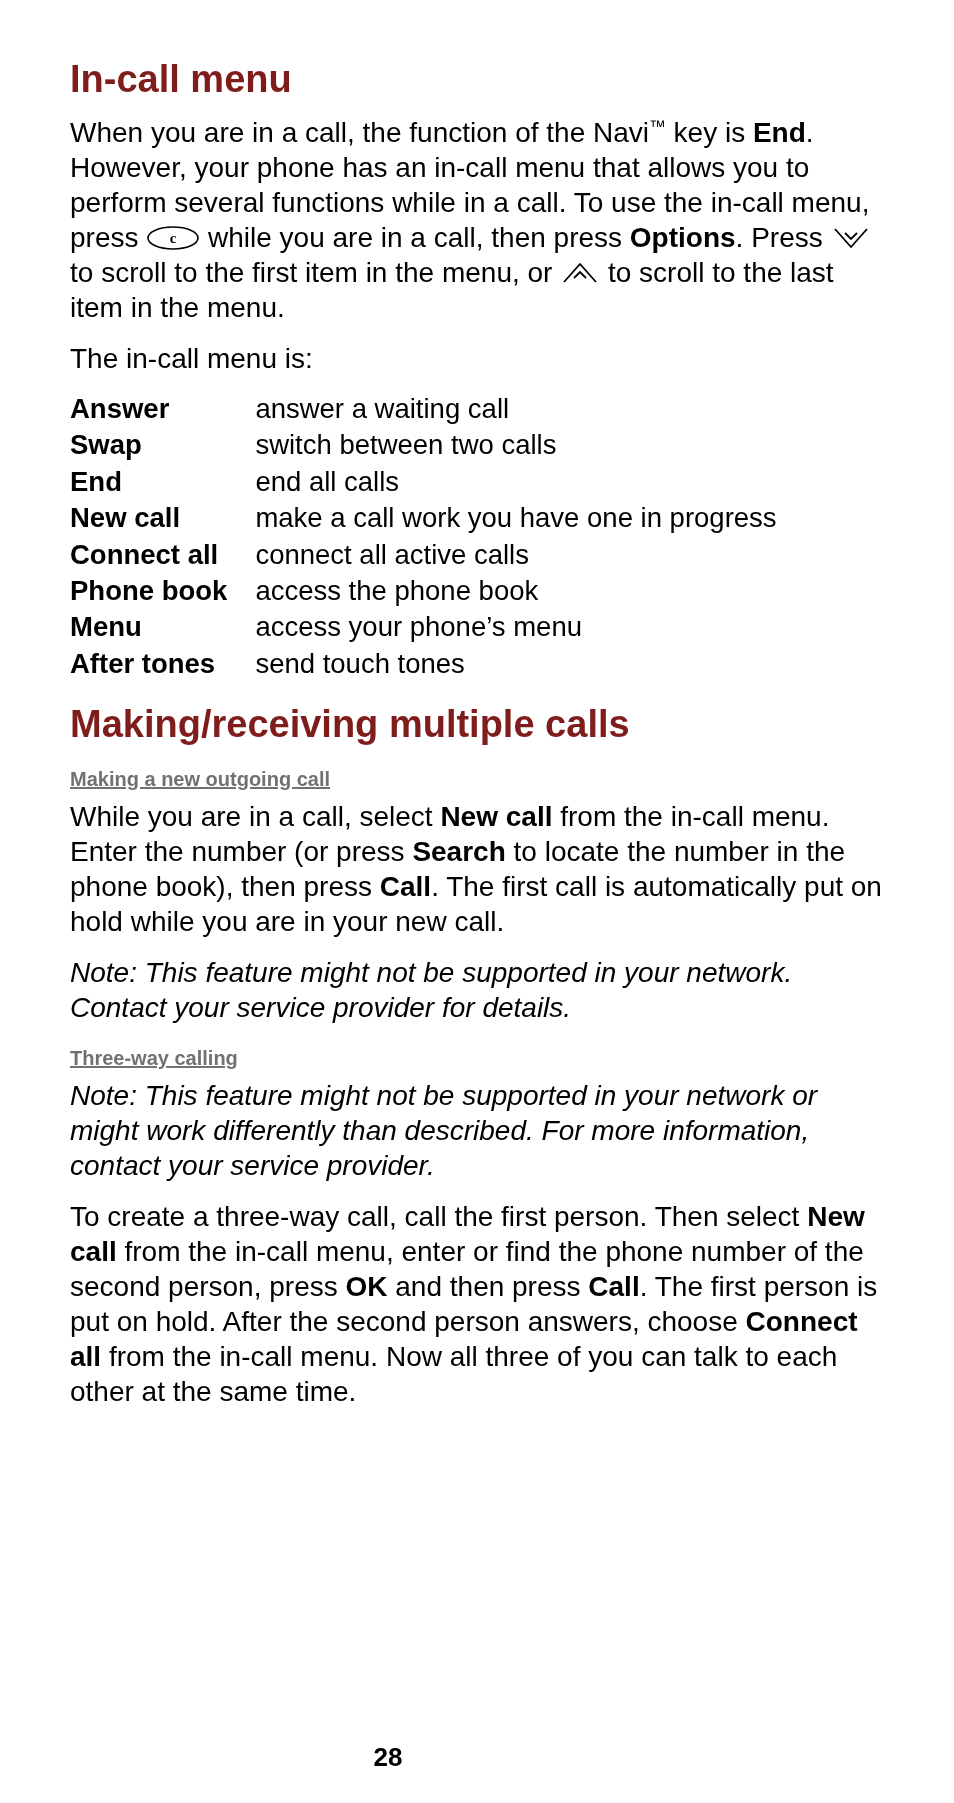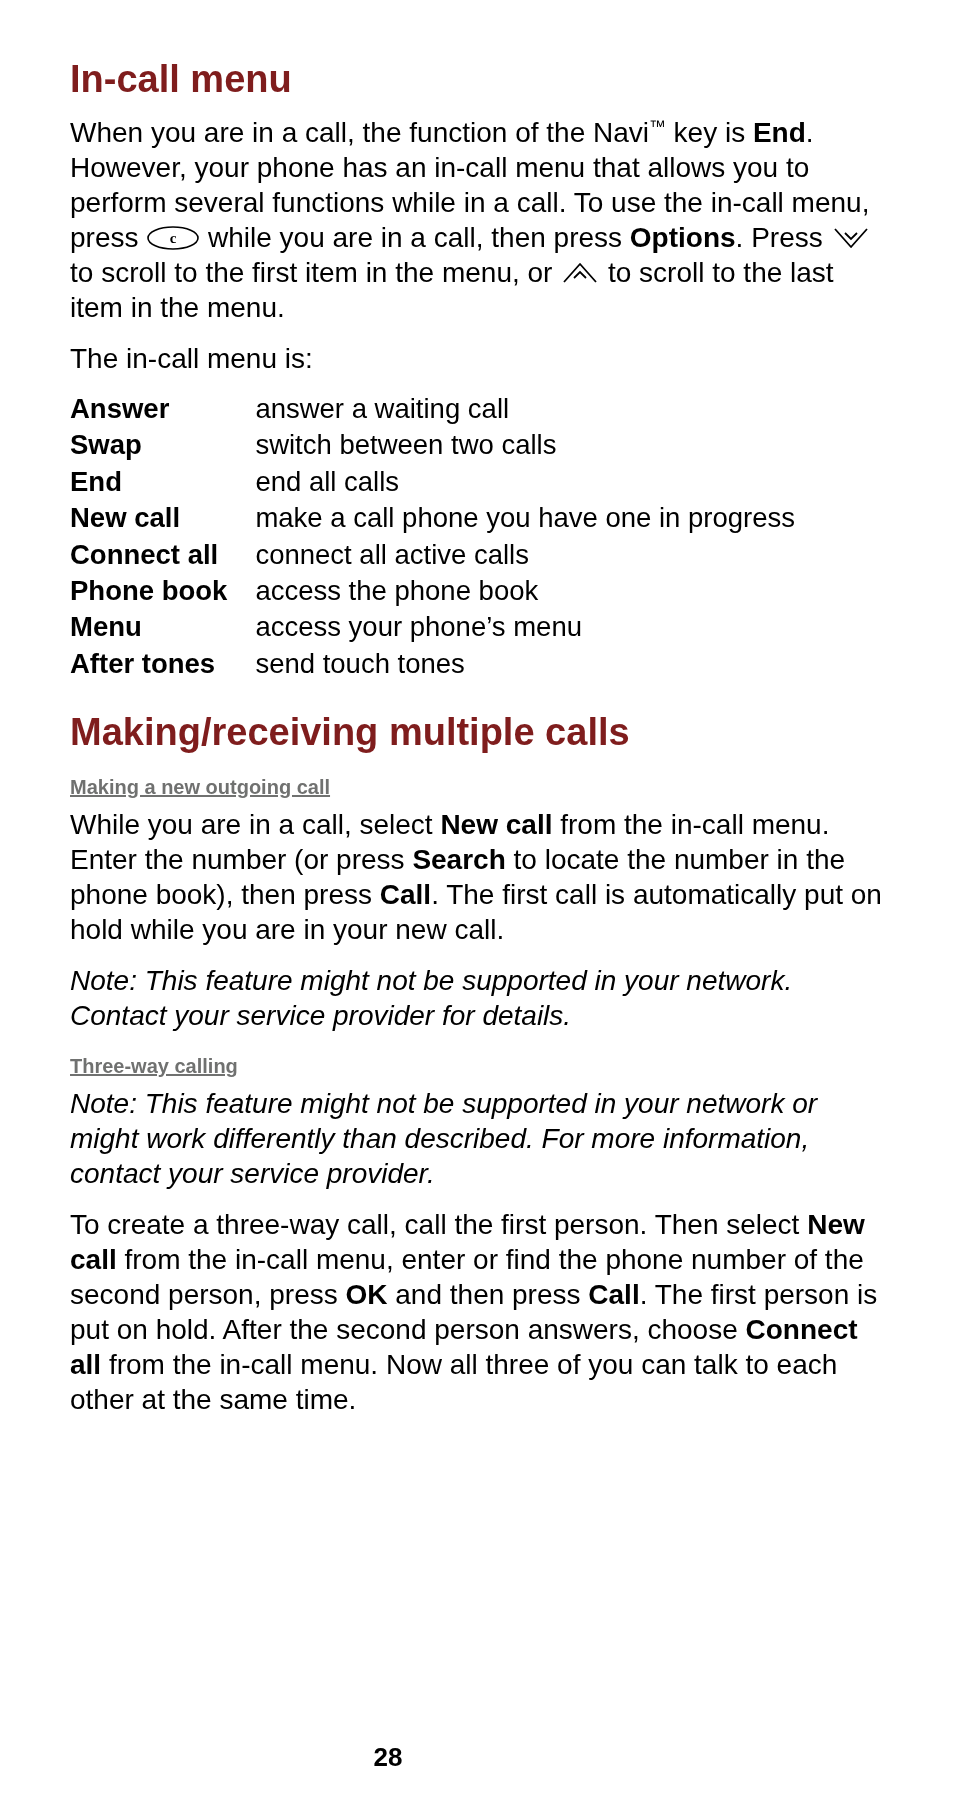--- a/index.html
+++ b/index.html
@@ -36,21 +36,21 @@
   }
   h2.sub {
     font-size: 20px;
     font-weight: 600;
     color: #707170;
     margin: 22px 0 8px 0;
     text-decoration: underline;
   }
   table.menu {
     border-collapse: collapse;
-    margin: 4px 0 28px 0;
+    margin: 4px 0 20px 0;
   }
   table.menu td {
     font-size: 27.5px;
     line-height: 1.25;
     padding: 0 0 2px 0;
     vertical-align: top;
   }
   table.menu td.term {
     font-weight: 700;
     padding-right: 28px;
@@ -111,21 +111,21 @@
     <tr>
       <td class="term">Swap</td>
       <td>switch between two calls</td>
     </tr>
     <tr>
       <td class="term">End</td>
       <td>end all calls</td>
     </tr>
     <tr>
       <td class="term">New call</td>
-      <td>make a call phone you have one in progress</td>
+      <td>make a call work you have one in progress</td>
     </tr>
     <tr>
       <td class="term">Connect all</td>
       <td>connect all active calls</td>
     </tr>
     <tr>
       <td class="term">Phone book</td>
       <td>access the phone book</td>
     </tr>
     <tr>

